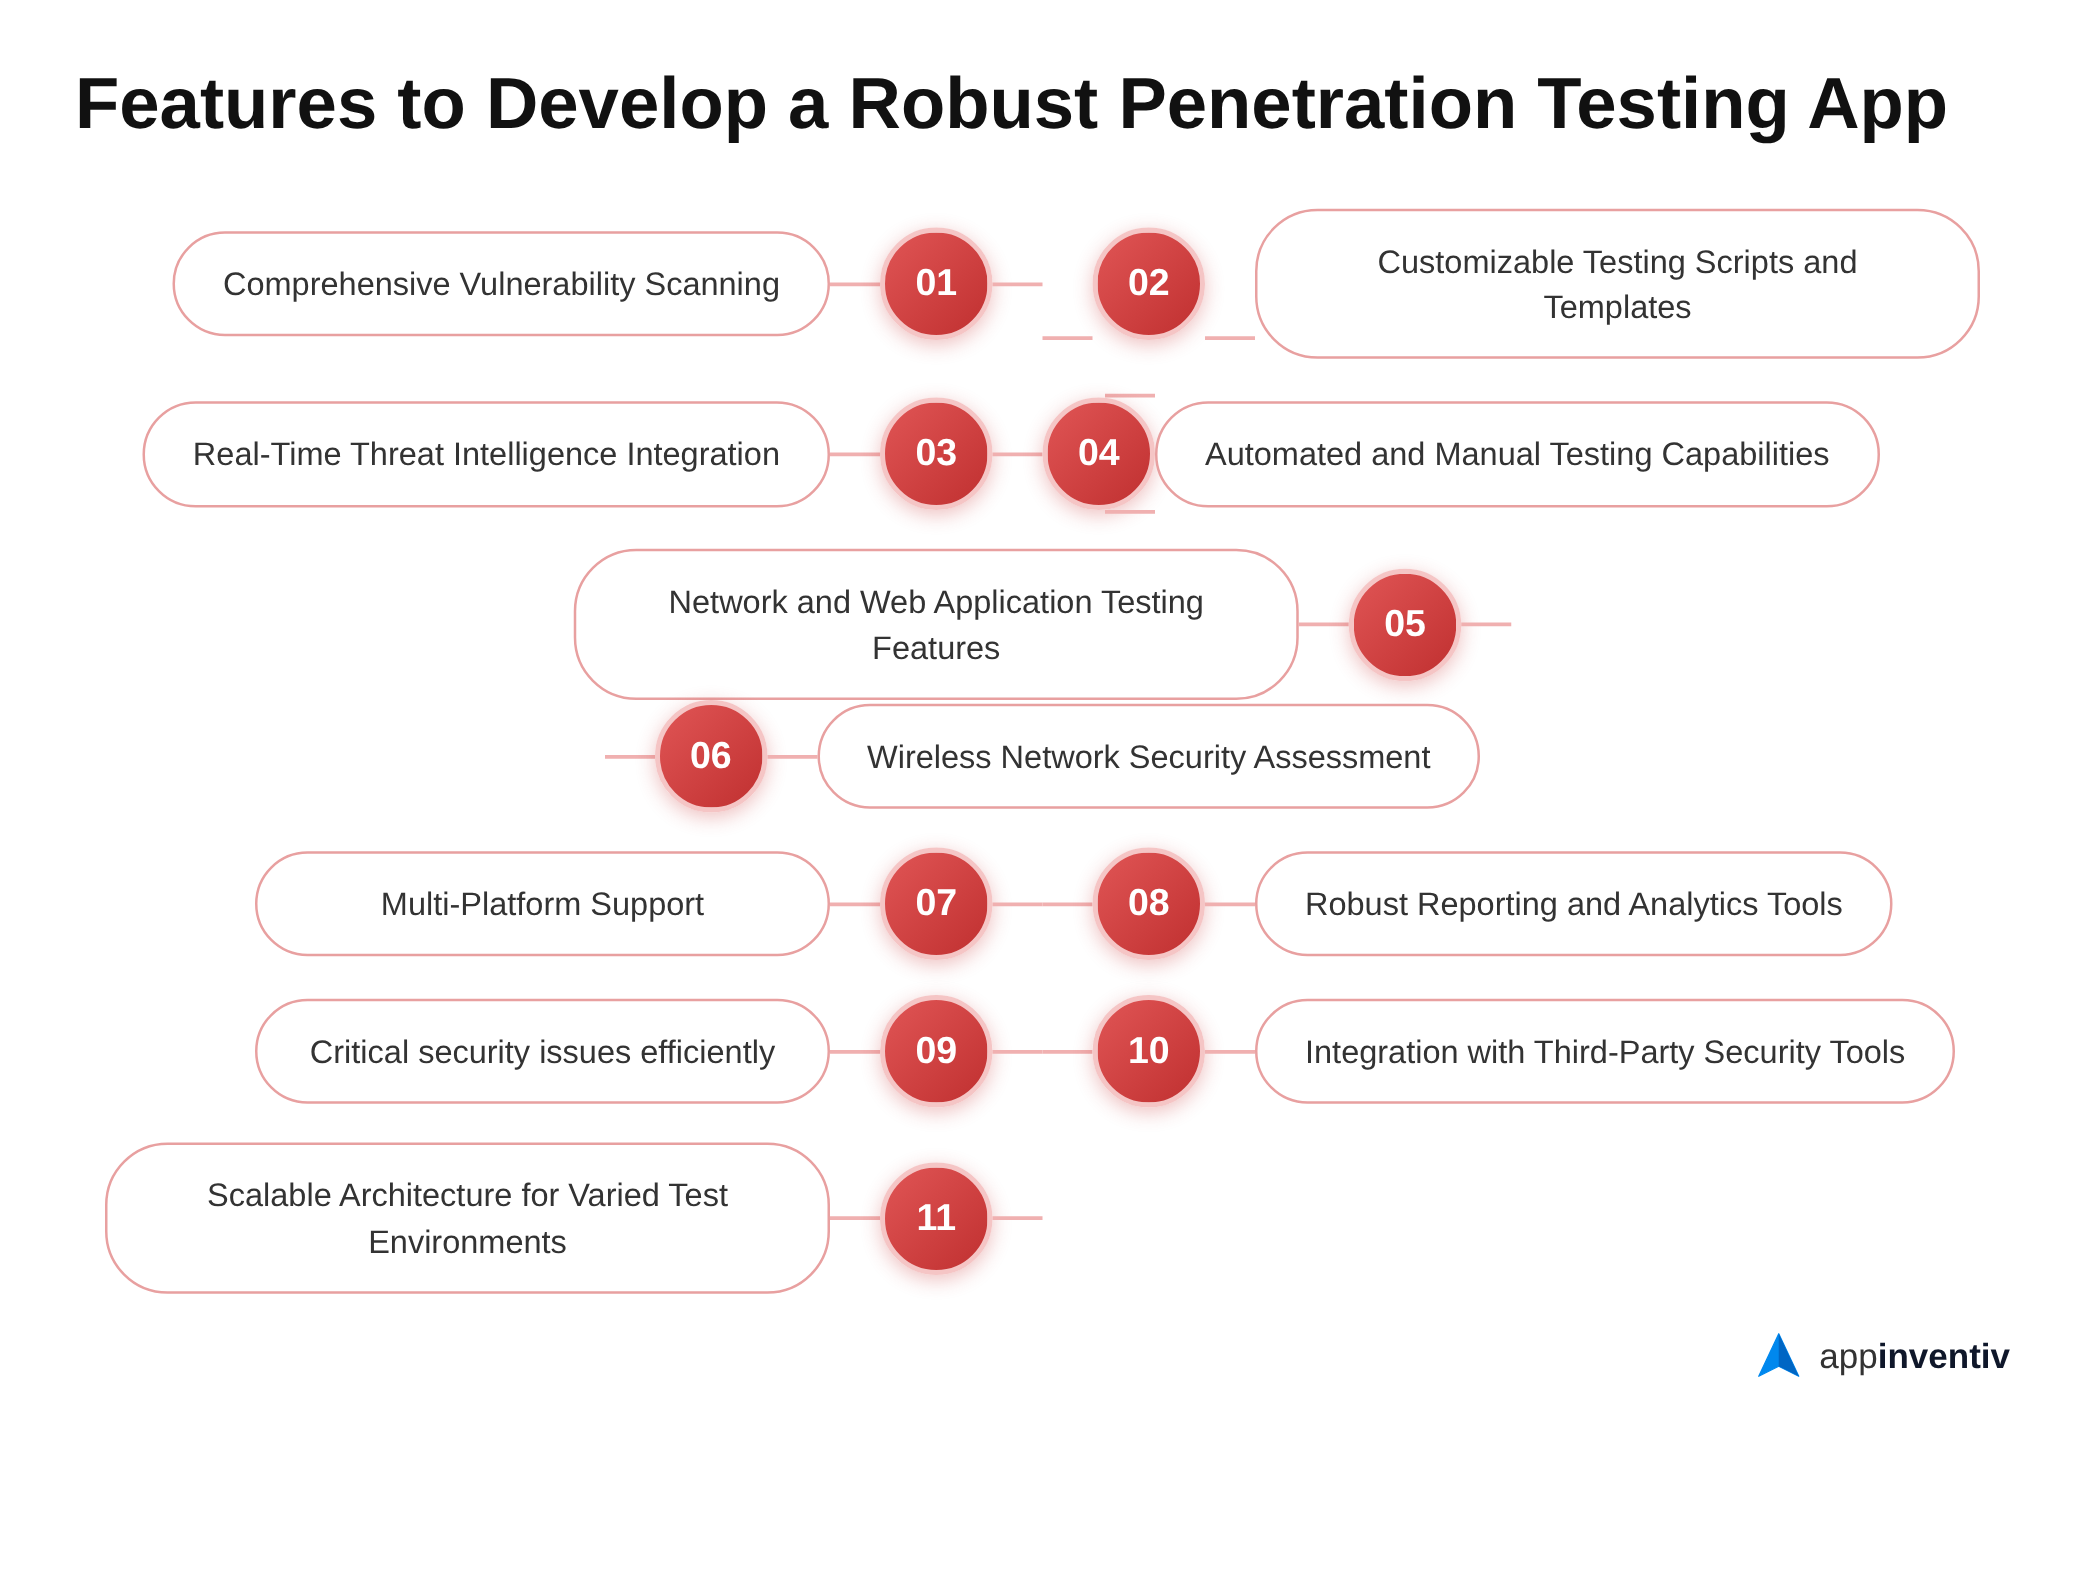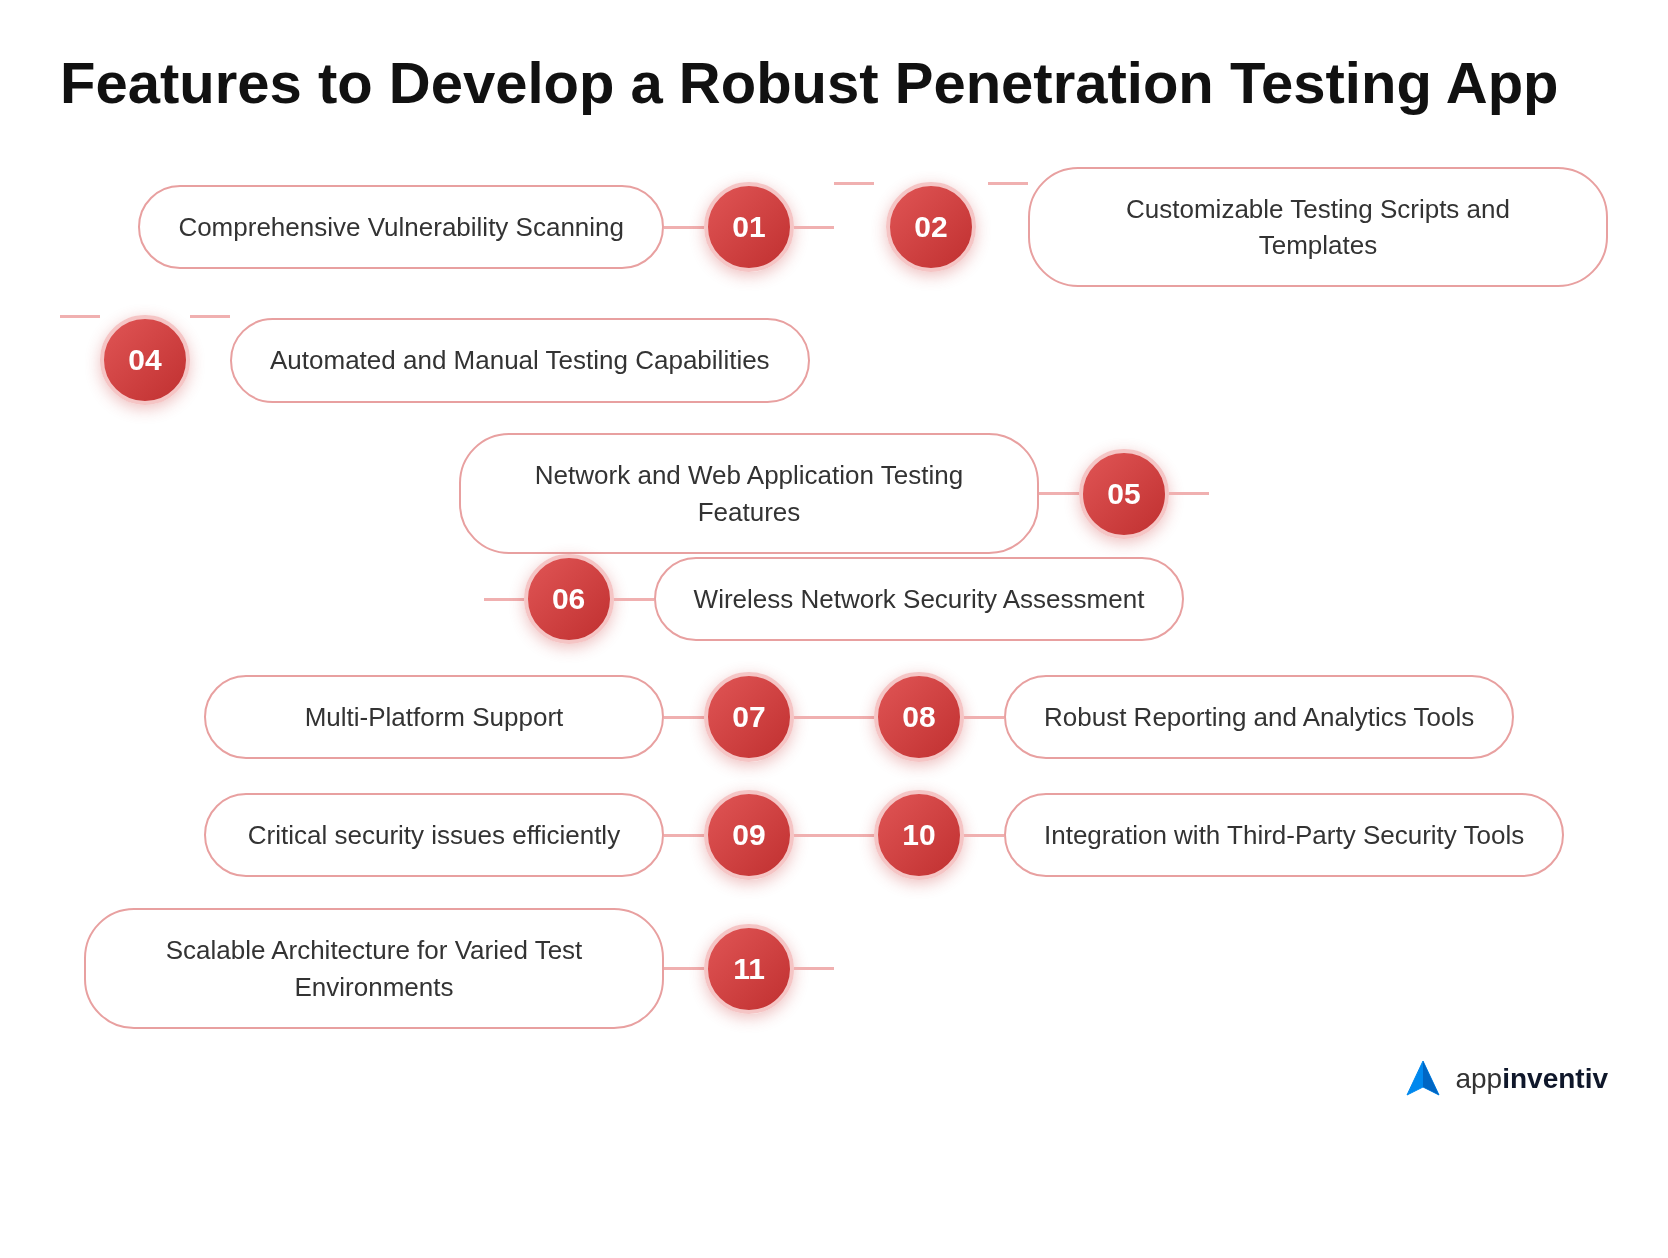--- a/index.html
+++ b/index.html
@@ -75,32 +75,41 @@
       <div style="flex: 1 1 0%; display: flex; justify-content: flex-end; align-items: center;">
         <div class="feature-pill">Comprehensive Vulnerability
 Scanning</div>
         <div style="display: flex; align-items: center; gap: 0px;">
           <div class="connector-line"></div>
           <div class="circle-badge">01</div>
           <div class="connector-line"></div>
         </div>
       </div>
       <div style="flex: 1 1 0%; display: flex; justify-content: flex-start; align-items: center;">
-        <div style="display: flex; align-items: flex-start; gap: 12px;">
+        <div style="display: flex; align-items: flex-end; gap: 0px;">
           <div class="connector-line"></div>
           <div class="circle-badge">02</div>
           <div class="connector-line"></div>
         </div>
         <div class="feature-pill">Customizable Testing Scripts
 and Templates</div>
       </div>
     </div>
     <div class="full-row" style="display: flex; align-items: center; margin-bottom: 28px;">
+      <div style="flex: 1 1 0%; display: flex; justify-content: flex-end; align-items: center;">
+        <div class="feature-pill">Real-Time Threat Intelligence
+Integration</div>
+        <div style="display: flex; align-items: center; gap: 0px;">
+          <div class="connector-line"></div>
+          <div class="circle-badge">03</div>
+          <div class="connector-line"></div>
+        </div>
+      </div>
       <div style="flex: 1 1 0%; display: flex; justify-content: flex-start; align-items: center;">
-        <div style="display: flex; align-items: flex-start; gap: 0px;">
+        <div style="display: flex; align-items: flex-end; gap: 0px; flex-direction: column;">
           <div class="connector-line"></div>
           <div class="circle-badge">04</div>
           <div class="connector-line"></div>
         </div>
         <div class="feature-pill">Automated and Manual Testing
 Capabilities</div>
       </div>
     </div>
     <div class="full-row" style="display: flex; align-items: center; margin-bottom: 28px; flex-direction: column;">
       <div style="flex: 1 1 0%; display: flex; justify-content: flex-end; align-items: center;">

